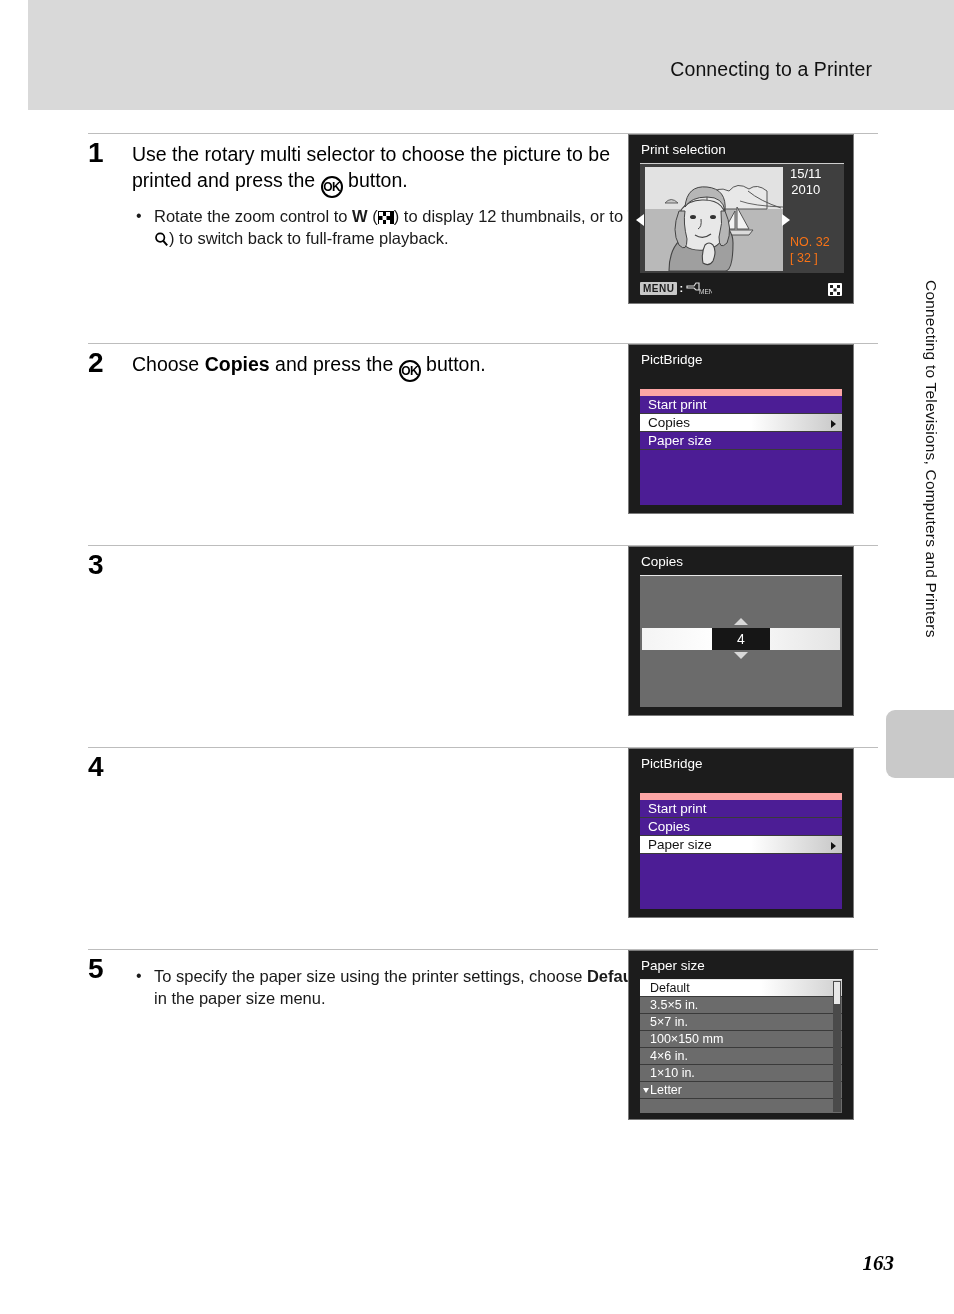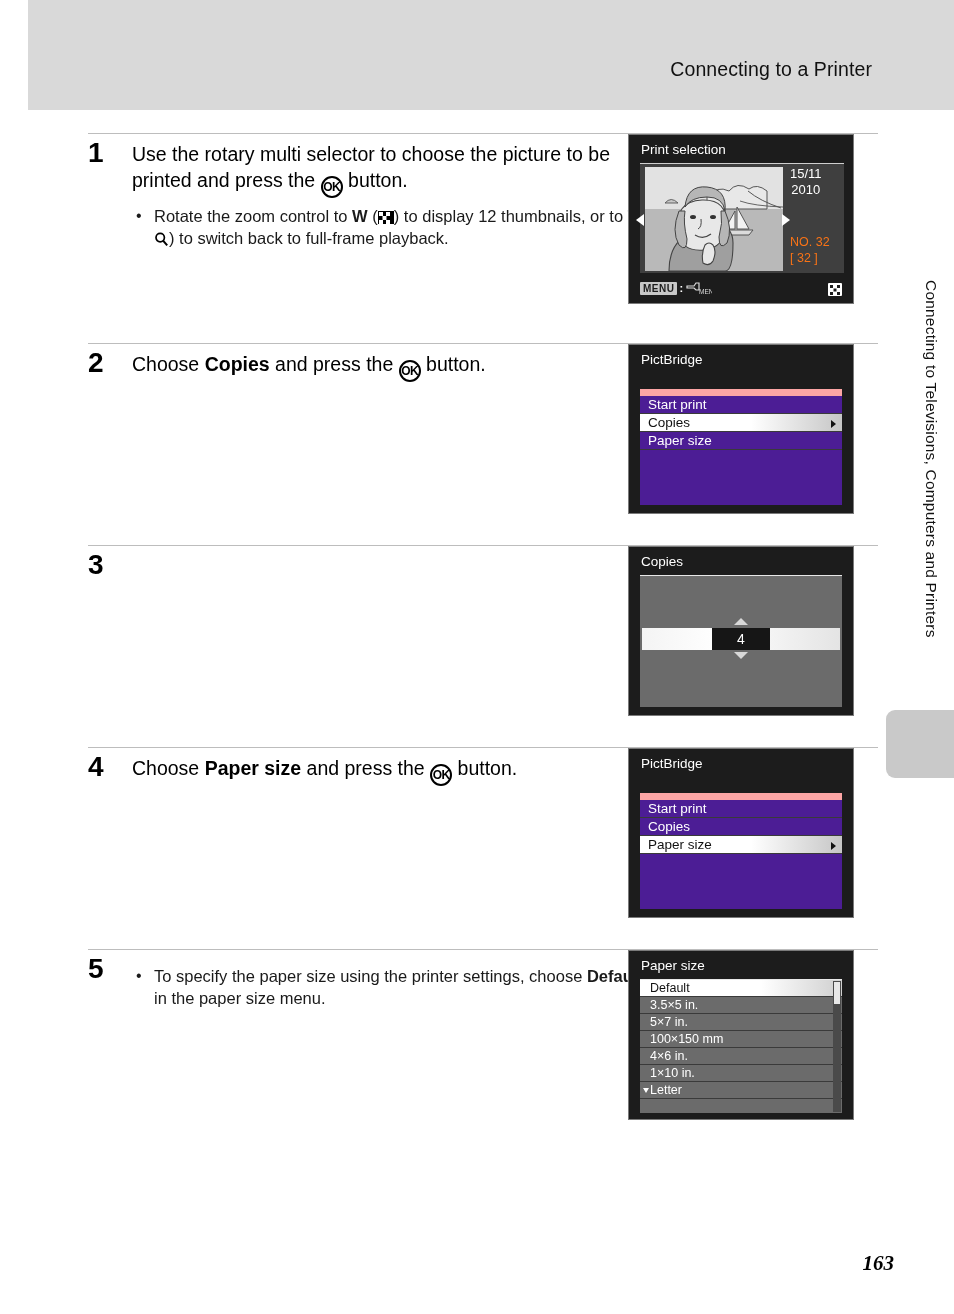--- a/index.html
+++ b/index.html
@@ -544,23 +544,20 @@
         </div>
       </div>
     </div>
   </div>
 
   <hr class="rule">
 
   <div class="step" style="min-height:188px">
     <div class="step-left">
       <div class="step-num">4</div>
-      <div class="step-body">
-        <div class="step-title"><span>Choose </span><b>Paper size</b><span> and press the </span><span class="ok-icon big">OK</span><span> button.</span></div>
-      </div>
     </div>
     <div class="screen-wrap" style="top:0">
       <div class="screen">
         <div class="scr-title">PictBridge</div>
         <div class="menu-panel">
           <div class="menu-row"><span>Start print</span></div>
           <div class="menu-row"><span>Copies</span></div>
           <div class="menu-row sel"><span>Paper size</span><span class="arrow"></span></div>
         </div>
       </div>

